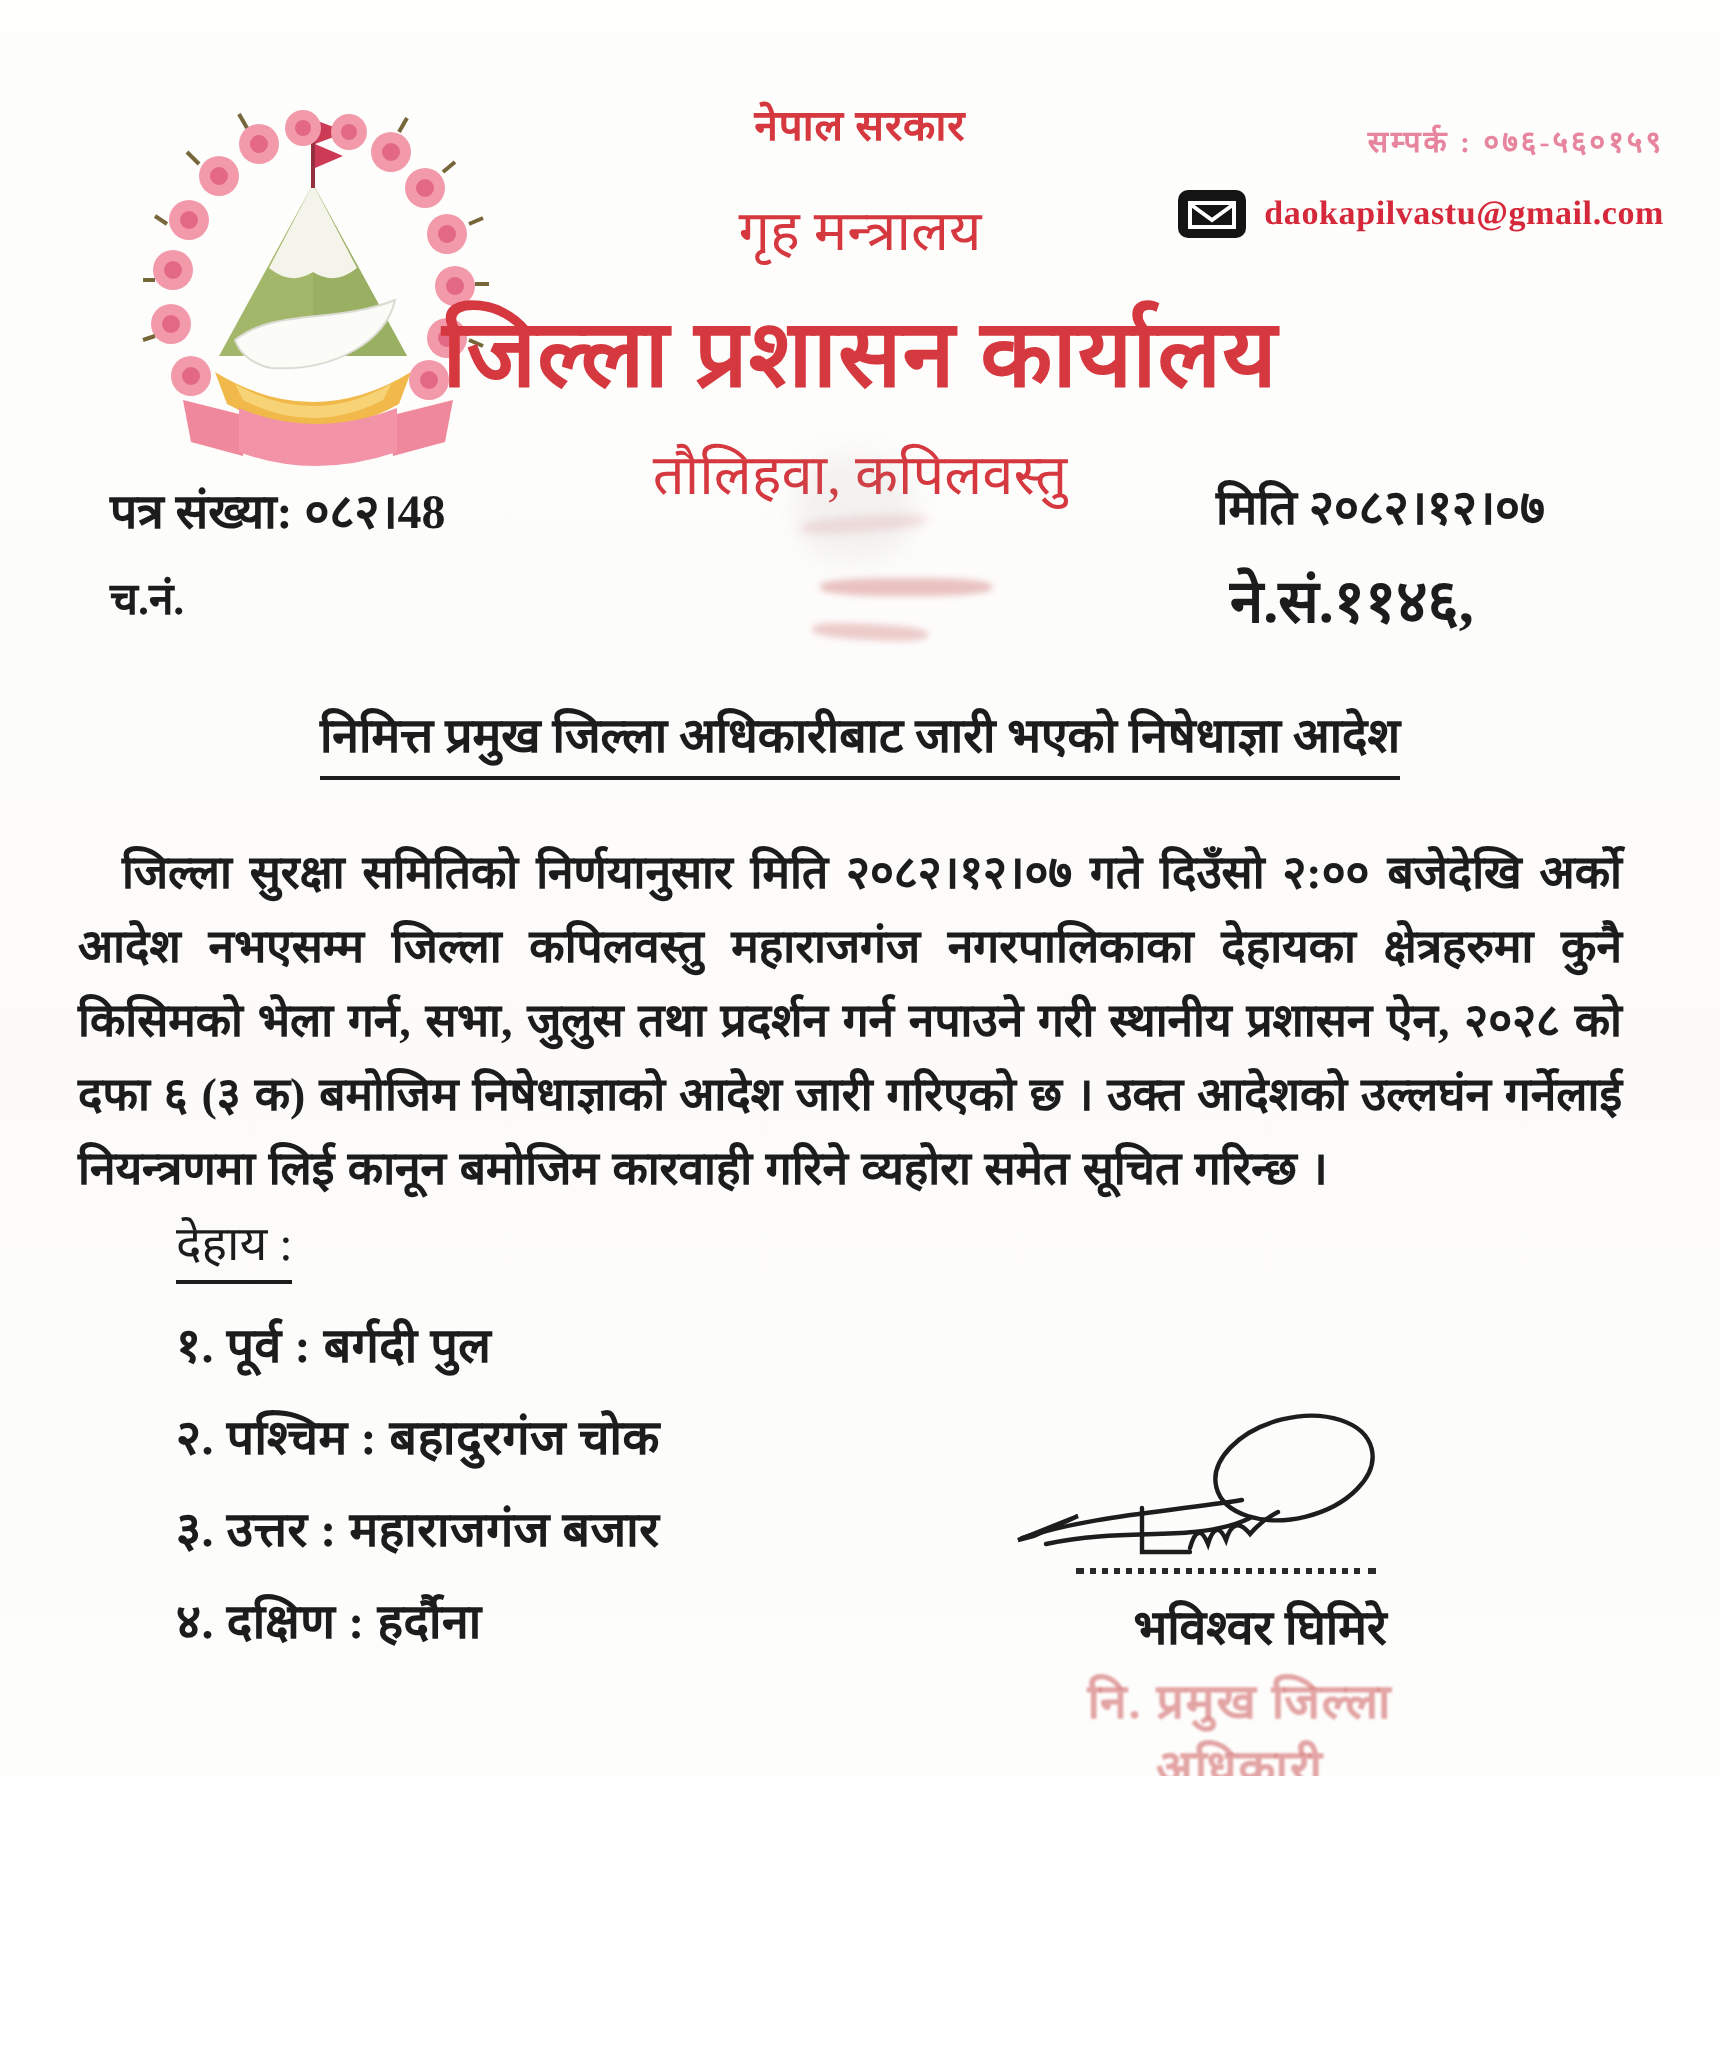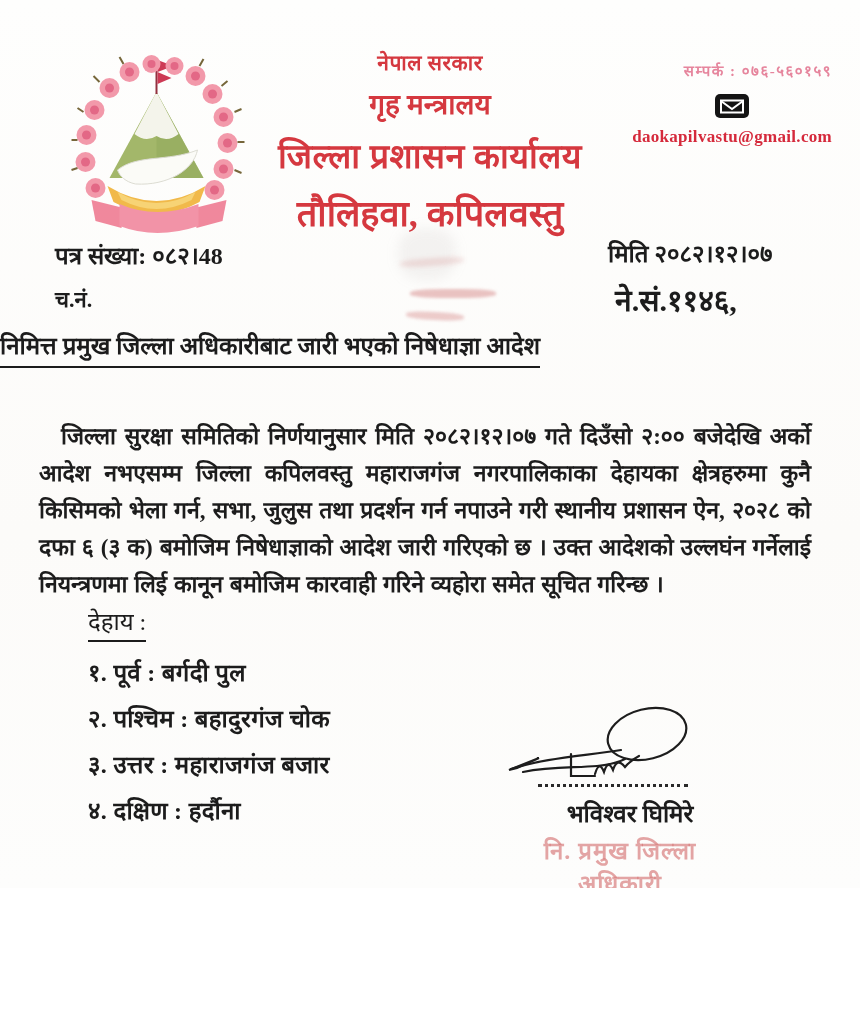--- a/index.html
+++ b/index.html
@@ -7,40 +7,40 @@
   .page {
     position:relative; width:860px; height:888px;
     background:linear-gradient(180deg,#fefefd 0%,#fcfbf9 60%,#fdfdfc 100%);
     font-family:"Liberation Serif","DejaVu Serif",serif;
     color:#1c1c1c; overflow:hidden;
   }
   
   .emblem { position:absolute; left:70px; top:50px; width:178px; height:185px; opacity:.92; }
   .head-center { position:absolute; left:200px; top:48px; width:460px; text-align:center; color:#d5383f; }
   .gov-line      { font-size:21px; font-weight:bold; letter-spacing:.5px; }
-  .ministry-line { font-size:28px; font-weight:bold; margin-top:8px; }
-  .office-line   { font-size:34px; font-weight:bold; margin-top:10px; letter-spacing:.5px; }
-  .address-line  { font-size:36px; font-weight:bold; margin-top:10px; }
+  .ministry-line { font-size:28px; font-weight:normal; margin-top:19px; }
+  .office-line   { font-size:47px; font-weight:bold; margin-top:10px; letter-spacing:.5px; }
+  .address-line  { font-size:28px; font-weight:normal; margin-top:10px; }
   .contact-block { position:absolute; right:28px; top:60px; text-align:right; }
   .contact-line  { font-size:15px; font-weight:bold; color:#e2718d; letter-spacing:1.5px; opacity:.85; }
-  .email-row { display:flex; align-items:center; justify-content:flex-end; gap:9px; margin-top:14px;flex-direction:column; }
+  .email-row { display:flex; align-items:center; justify-content:flex-end; gap:9px; margin-top:14px; }
   .email-text { font-size:17px; font-weight:bold; color:#d5293b; letter-spacing:.3px; }
   
   .meta-left-1 { position:absolute; left:55px;  top:238px; font-size:24px; font-weight:bold; }
   .meta-left-2 { position:absolute; left:55px;  top:283px; font-size:22px; font-weight:bold; }
   .meta-right-1{ position:absolute; left:608px; top:236px; font-size:24px; font-weight:bold; }
   .meta-right-2{ position:absolute; left:615px; top:279px; font-size:30px; font-weight:bold; }
   
   .smudge { position:absolute; border-radius:40%; pointer-events:none; }
   .smudge-a { left:398px; top:228px; width:58px; height:52px; background:rgba(160,150,150,.10); filter:blur(6px); }
   .smudge-b { left:400px; top:258px; width:64px; height:8px;  background:rgba(195,85,85,.16);  filter:blur(2px); transform:rotate(-4deg); }
   .smudge-c { left:410px; top:289px; width:86px; height:9px;  background:rgba(190,60,60,.30);  filter:blur(1.5px); }
   .smudge-d { left:406px; top:312px; width:58px; height:8px;  background:rgba(190,60,60,.26);  filter:blur(1.5px); transform:rotate(3deg); }
   
-  .subject-wrap { position:absolute; left:0; top:328px; width:860px; }
+  .subject-wrap { position:absolute; left:0; top:350px; width:860px; text-align:center; }
   .subject { display:inline-block; font-size:24px; font-weight:bold;
              border-bottom:2.5px solid #1c1c1c; padding-bottom:5px; }
   
   .body-para {
     position:absolute; left:39px; top:418px; width:772px;
     font-size:23px; font-weight:600; line-height:37px;
     text-align:justify; text-indent:22px; word-spacing:1px;
   }
   
   .schedule { position:absolute; left:88px; top:604px; }

